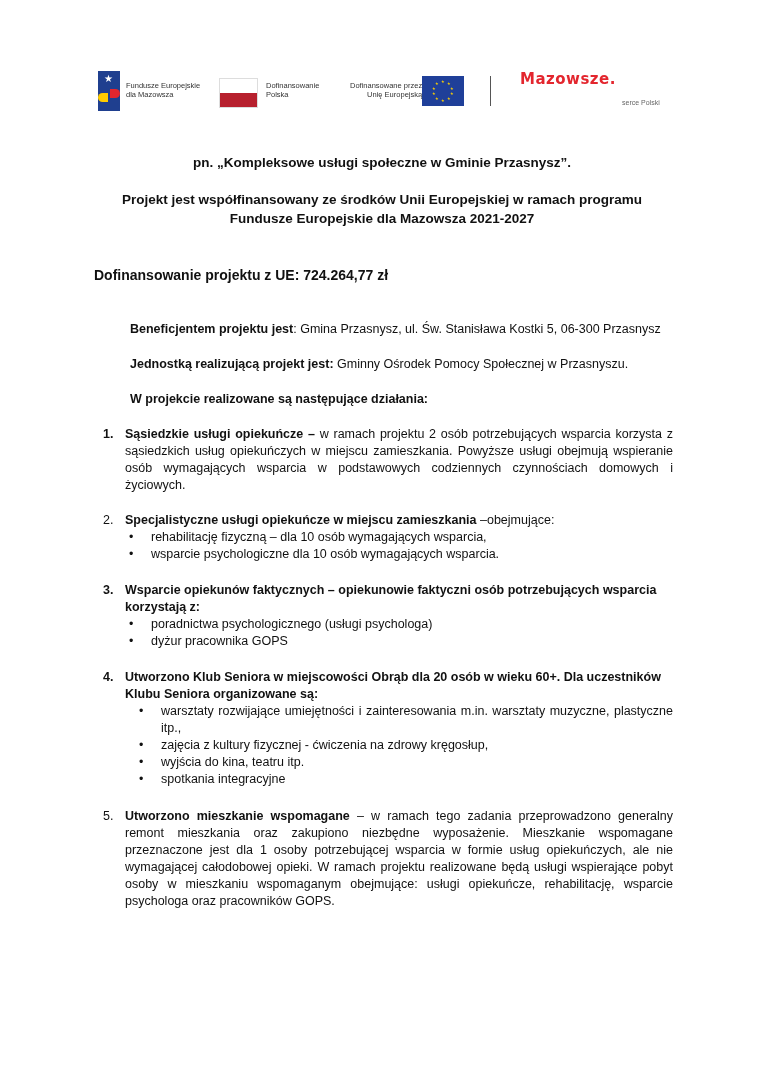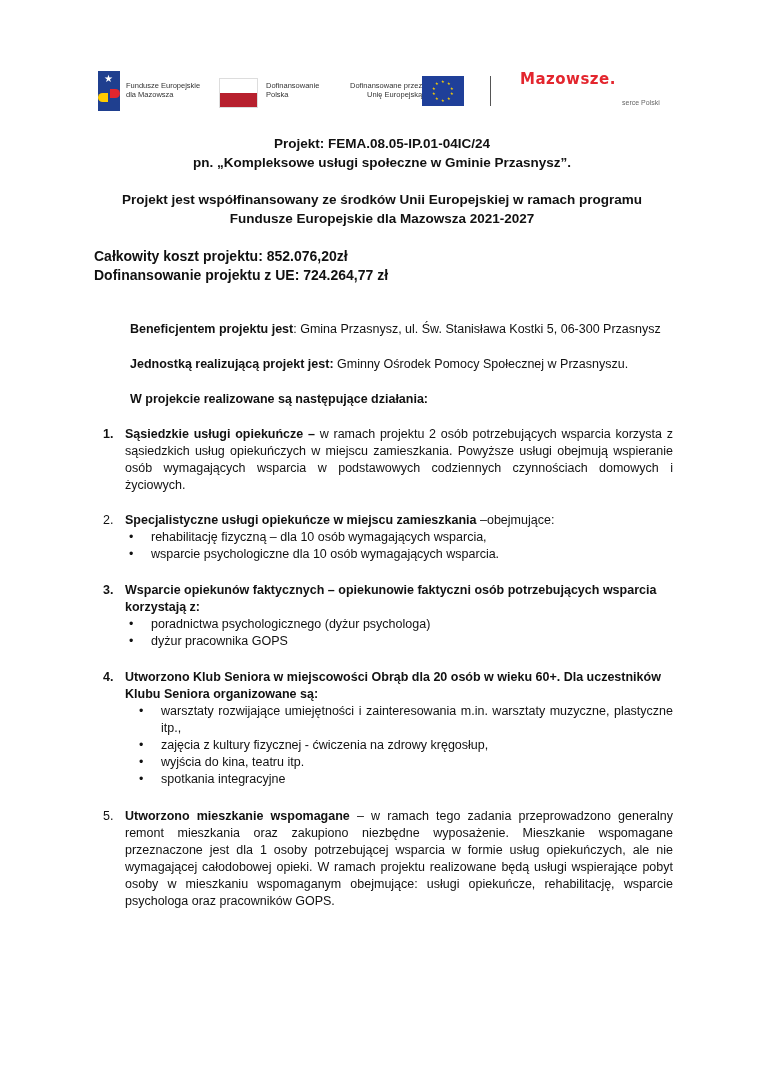--- a/index.html
+++ b/index.html
@@ -77,26 +77,24 @@
       <span style="left:13px;top:21px">★</span>
       <span style="left:10px;top:16px">★</span>
       <span style="left:10px;top:11px">★</span>
       <span style="left:13px;top:6px">★</span>
     </div>
     <div class="sep"></div>
     <div class="maz">Mazowsze.</div>
     <div class="serce">serce Polski</div>
   </div>
 
-  <div class="center" style="top:135px">Projekt: FEMA.08.05-IP.01-04IC/24</div>
   <div class="center" style="top:154px">pn. „Kompleksowe usługi społeczne w Gminie Przasnysz”.</div>
   <div class="center" style="top:191px">Projekt jest współfinansowany ze środków Unii Europejskiej w ramach programu</div>
   <div class="center" style="top:210px">Fundusze Europejskie dla Mazowsza 2021-2027</div>
 
-  <div class="cost" style="top:247px">Całkowity koszt projektu: 852.076,20zł</div>
   <div class="cost" style="top:266px">Dofinansowanie projektu z UE: 724.264,77 zł</div>
 
   <div class="line" style="left:94px; top:321px">
     <span class="bold">Beneficjentem projektu jest</span><span>: Gmina Przasnysz, ul. Św. Stanisława Kostki 5, 06-300 Przasnysz</span>
   </div>
   <div class="line" style="left:94px; top:356px">
     <span class="bold">Jednostką realizującą projekt jest:</span><span>  Gminny Ośrodek Pomocy Społecznej w Przasnyszu.</span>
   </div>
   <div class="line bold" style="left:94px; top:391px">W projekcie realizowane są następujące działania:</div>
 
@@ -108,21 +106,21 @@
   <div class="item" style="top:512px">
     <span class="num">2.</span>
     <div><span class="bold">Specjalistyczne usługi opiekuńcze w miejscu zamieszkania</span><span> –obejmujące:</span></div>
     <div class="bul"><span class="dot">•</span><span>rehabilitację fizyczną –  dla 10 osób wymagających wsparcia,</span></div>
     <div class="bul"><span class="dot">•</span><span>wsparcie psychologiczne dla 10 osób wymagających wsparcia.</span></div>
   </div>
 
   <div class="item" style="top:582px">
     <span class="num bold">3.</span>
     <div class="bold">Wsparcie opiekunów faktycznych – opiekunowie faktyczni osób potrzebujących wsparcia korzystają z:</div>
-    <div class="bul"><span class="dot">•</span><span>poradnictwa psychologicznego (dyżur psychologa)</span></div>
+    <div class="bul"><span class="dot">•</span><span>poradnictwa psychologicznego (usługi psychologa)</span></div>
     <div class="bul"><span class="dot">•</span><span>dyżur pracownika GOPS</span></div>
   </div>
 
   <div class="item" style="top:669px">
     <span class="num bold">4.</span>
     <div class="bold">Utworzono Klub Seniora w miejscowości Obrąb dla 20 osób w wieku 60+. Dla uczestników Klubu Seniora organizowane są:</div>
     <div class="bul justify" style="margin-left:10px"><span class="dot">•</span><span>warsztaty rozwijające umiejętności i zainteresowania m.in. warsztaty muzyczne, plastyczne itp.,</span></div>
     <div class="bul" style="margin-left:10px"><span class="dot">•</span><span>zajęcia z kultury fizycznej - ćwiczenia na zdrowy kręgosłup,</span></div>
     <div class="bul" style="margin-left:10px"><span class="dot">•</span><span>wyjścia do kina, teatru itp.</span></div>
     <div class="bul" style="margin-left:10px"><span class="dot">•</span><span>spotkania integracyjne</span></div>

